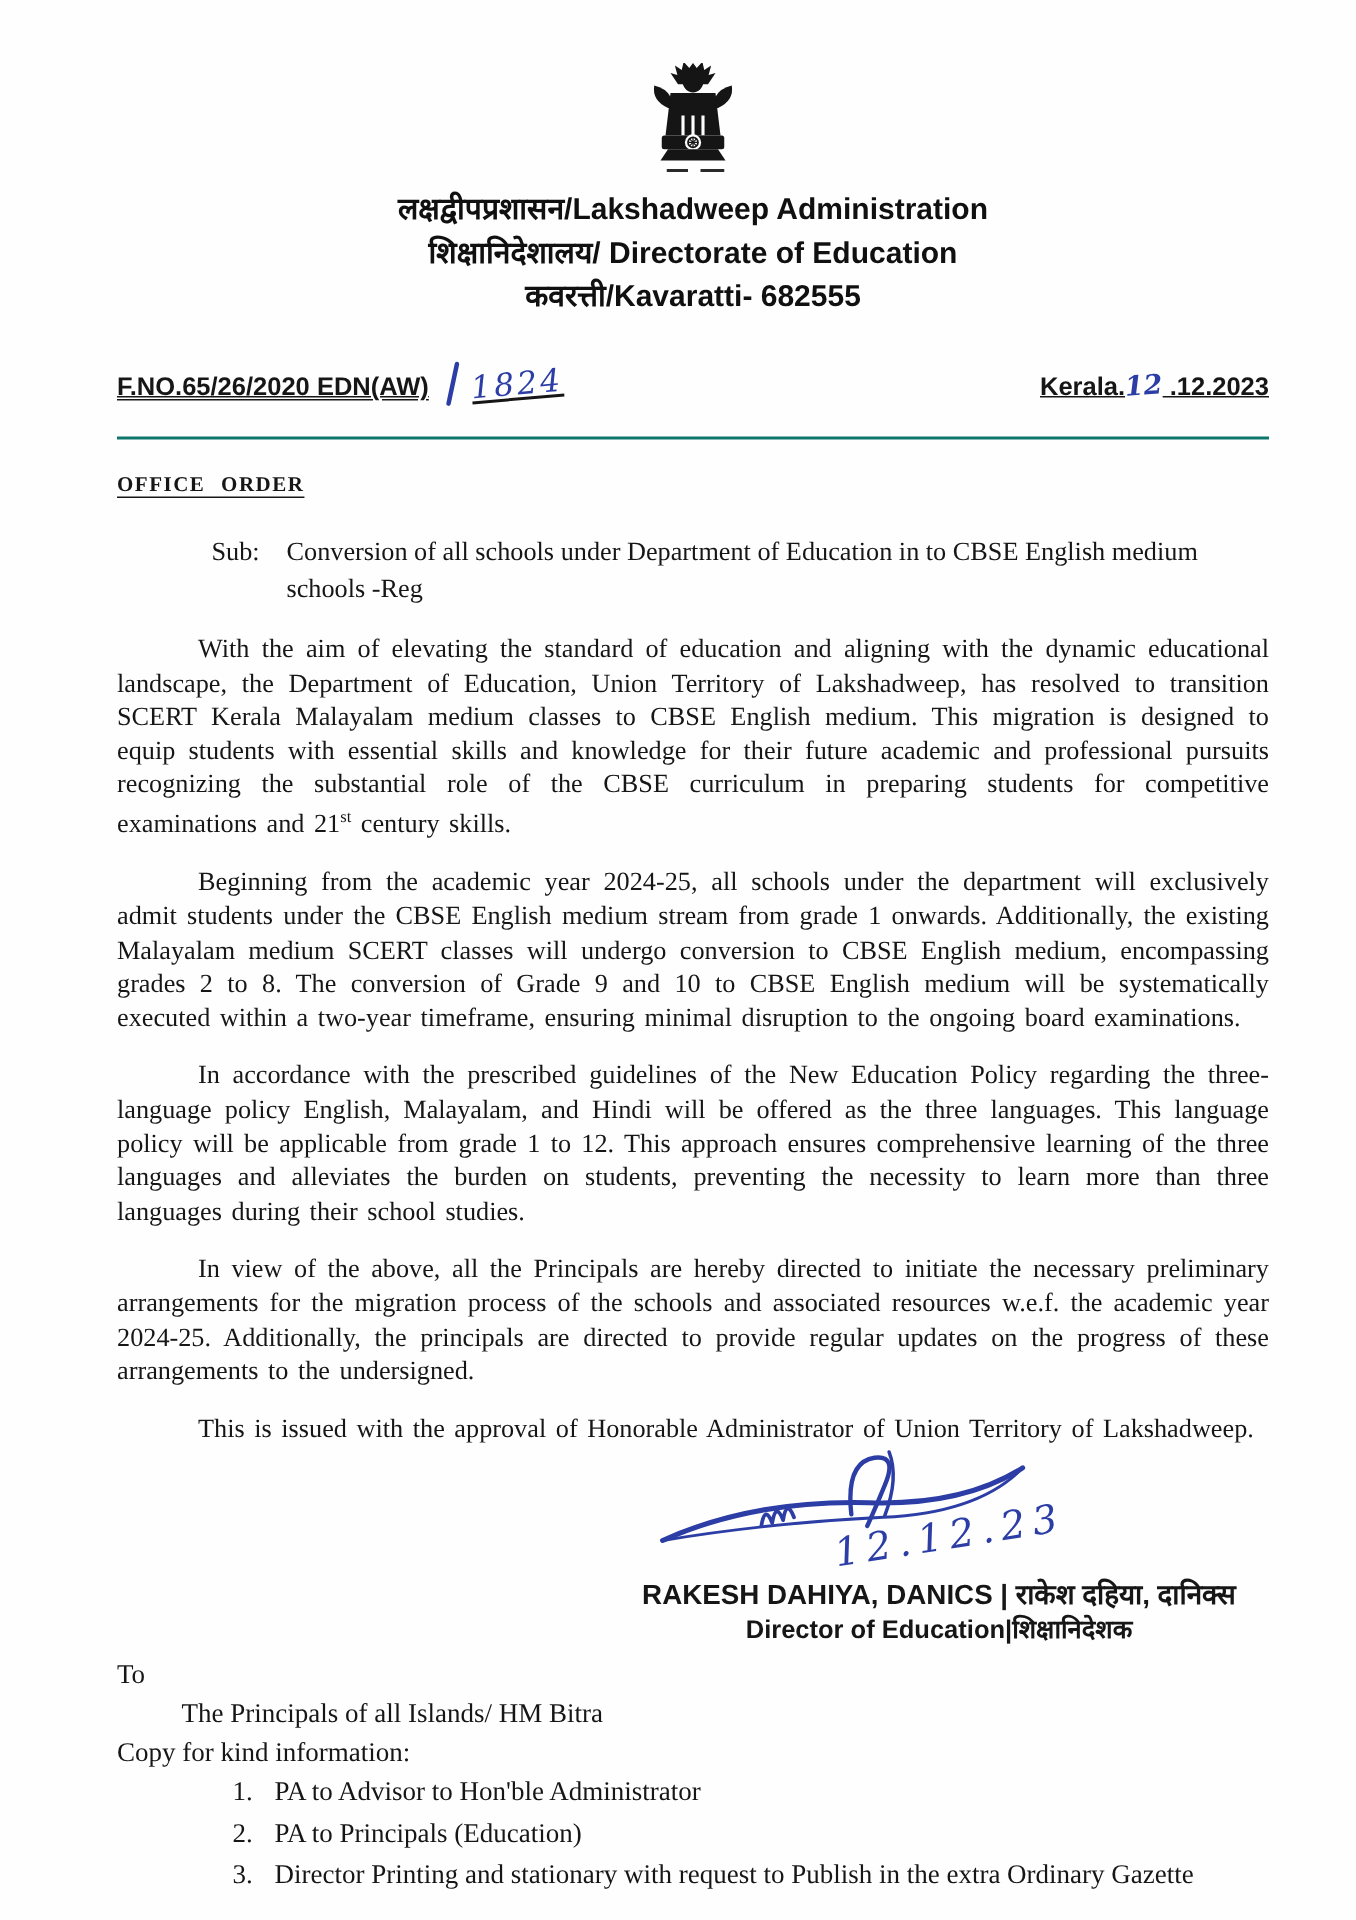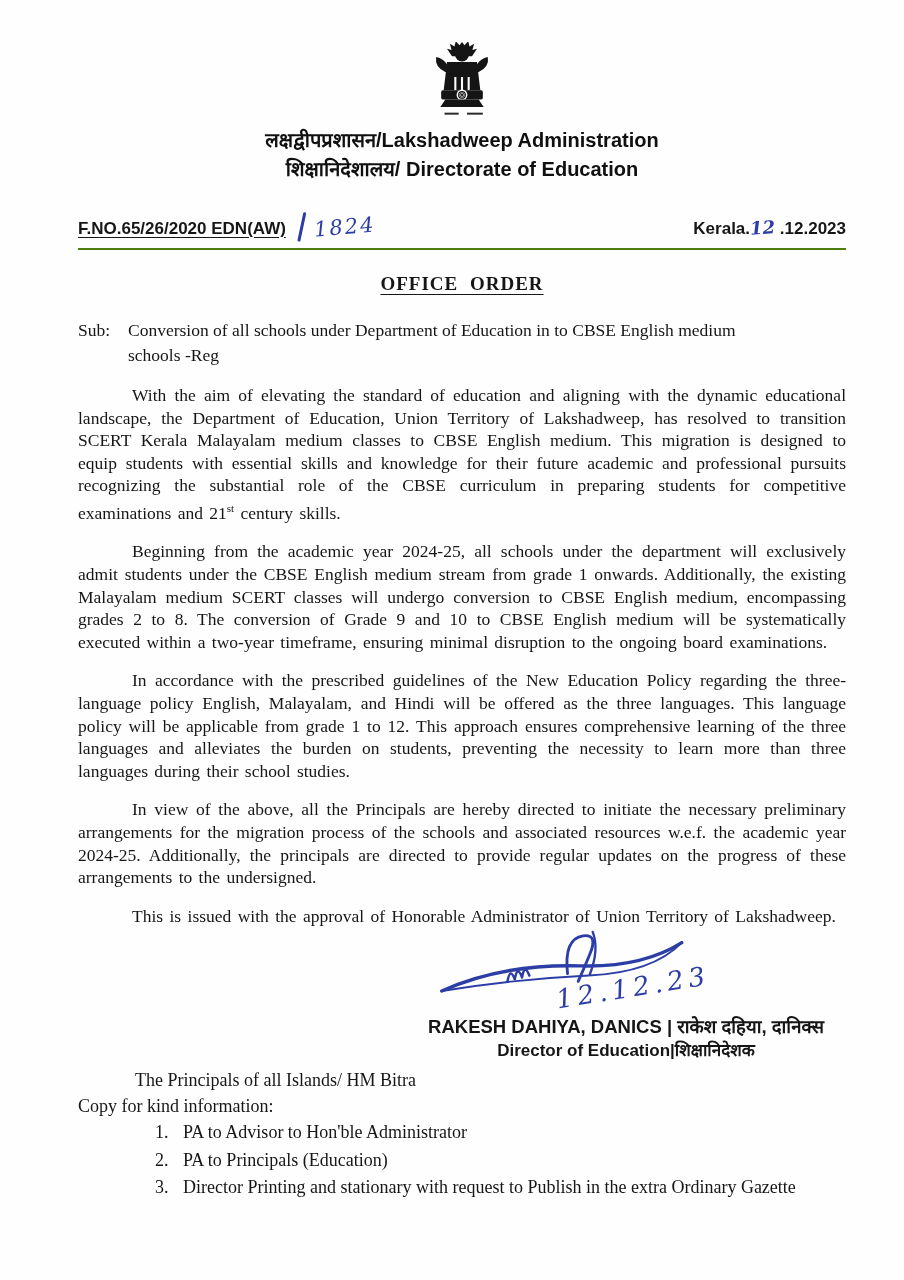--- a/index.html
+++ b/index.html
@@ -13,44 +13,44 @@
   .doc-header { text-align:center; }
   .emblem-wrap { height:84px; }
   .hline {
     font-family:"Liberation Sans", sans-serif; font-weight:bold;
     font-size:20px; line-height:29px; color:#101010;
   }
   
   .ref-row {
     margin-top:20px; display:flex; align-items:baseline;
     font-family:"Liberation Sans", sans-serif; font-weight:bold; font-size:17px;
-    border-bottom:2px solid #4d7c0f; padding-bottom:9px;
+    border-bottom:2px solid #0f766e; padding-bottom:23px;text-decoration:underline;
   }
   .fno { text-decoration:underline; text-underline-offset:3px; }
   .hand-slash {
     display:inline-block; width:2.5px; height:30px; background:#2c3ea6;
     transform:rotate(12deg) translateY(8px); margin:0 10px 0 16px; border-radius:2px;
   }
   .hand-diary {
     font-family:"DejaVu Serif", serif; font-style:italic; font-weight:normal;
     color:#2c3ea6; font-size:21px; letter-spacing:2px;
     display:inline-block; transform:rotate(-5deg);
   }
   .dated { margin-left:auto; }
   .hand-day {
     color:#2c3ea6; display:inline-block; transform:rotate(-4deg);
     font-family:"DejaVu Serif", serif; font-style:italic; font-size:18px;
   }
   
   .title {
-    text-align:center; margin-top:23px; font-size:19px; font-weight:bold;
+    margin-top:23px; font-size:14px; font-weight:bold;
     text-decoration:underline; text-underline-offset:4px;
     letter-spacing:1px; word-spacing:6px;
   }
-  .subject { margin-top:23px; display:flex; font-size:17.5px; line-height:25px; }
+  .subject { margin-top:23px; display:flex; font-size:17.5px; line-height:25px;justify-content:flex-end; }
   .sub-label { flex:none; width:50px; }
   .sub-text { max-width:655px; }
   
   .para {
     margin-top:16px; font-size:17.5px; line-height:22.6px;
     text-align:justify; text-indent:54px; word-spacing:2px;
   }
   .para sup { font-size:11px; vertical-align:super; }
   
   .sign-block { width:440px; margin:2px 0 0 auto; text-align:center; position:relative; }
@@ -58,21 +58,21 @@
   .sign-name {
     font-family:"Liberation Sans", sans-serif; font-weight:bold;
     font-size:18.5px; line-height:25px; white-space:nowrap; margin-top:-8px;
   }
   .sign-desig {
     font-family:Liberation Sans, sans-serif; font-weight:bold;
     font-size:17px; line-height:24px;
   }
   
   .footer { margin-top:4px; font-size:18px; line-height:26px; }
-  .to-line { margin-left:57px; }
+  .to-line { margin-left:43px; }
   .copy-list { margin-left:95px; }
   .copy-list li { padding-left:10px; line-height:27.5px; }
 </style>
 </head>
 <body>
 
 <div class="page">
 
   <header class="doc-header">
     <div class="emblem-wrap">
@@ -100,20 +100,21 @@
         </g>
         <path d="M30 69 h40 l6 9 h-52 z" fill="#151515"></path>
         <g stroke="#2a2a2a" stroke-width="2.4">
           <line x1="29" y1="86" x2="46" y2="86"></line>
           <line x1="56" y1="86" x2="75" y2="86"></line>
         </g>
       </svg>
     </div>
     <div class="hline">लक्षद्वीपप्रशासन/Lakshadweep Administration</div>
     <div class="hline">शिक्षानिदेशालय/ Directorate of Education</div>
+    <div class="hline">कवरत्ती/Kavaratti- 682555</div>
   </header>
 
   <div class="ref-row">
     <span class="fno">F.NO.65/26/2020 EDN(AW)</span>
     <span class="hand-slash"></span>
     <span class="hand-diary">1824</span>
     <span class="dated"><span>Kerala.</span><span class="hand-day">12</span><span> .12.2023</span></span>
   </div>
 
   <h1 class="title">OFFICE ORDER</h1>
@@ -138,20 +139,21 @@
         <path d="M138 46 q-4 -36 16 -39 q16 -2 7 19 q-7 17 -12 28" stroke-width="3"></path>
         <path d="M164 3 q7 18 -3 44" stroke-width="2.4"></path>
       </g>
       <text x="128" y="82" transform="rotate(-9 128 82)" font-size="27" fill="#2c3ea6" font-style="italic" font-family="DejaVu Serif, serif" letter-spacing="5">12.12.23</text>
     </svg>
     <div class="sign-name">RAKESH DAHIYA, DANICS | राकेश दहिया, दानिक्स</div>
     <div class="sign-desig">Director of Education|शिक्षानिदेशक</div>
   </div>
 
   <div class="footer">
+    <div>To</div>
     <div class="to-line">The Principals of all Islands/ HM Bitra</div>
     <div>Copy for kind information:</div>
     <ol class="copy-list">
       <li>PA to Advisor to Hon'ble Administrator</li>
       <li>PA to Principals (Education)</li>
       <li>Director Printing and stationary with request to Publish in the extra Ordinary Gazette</li>
     </ol>
   </div>
 
 </div>

